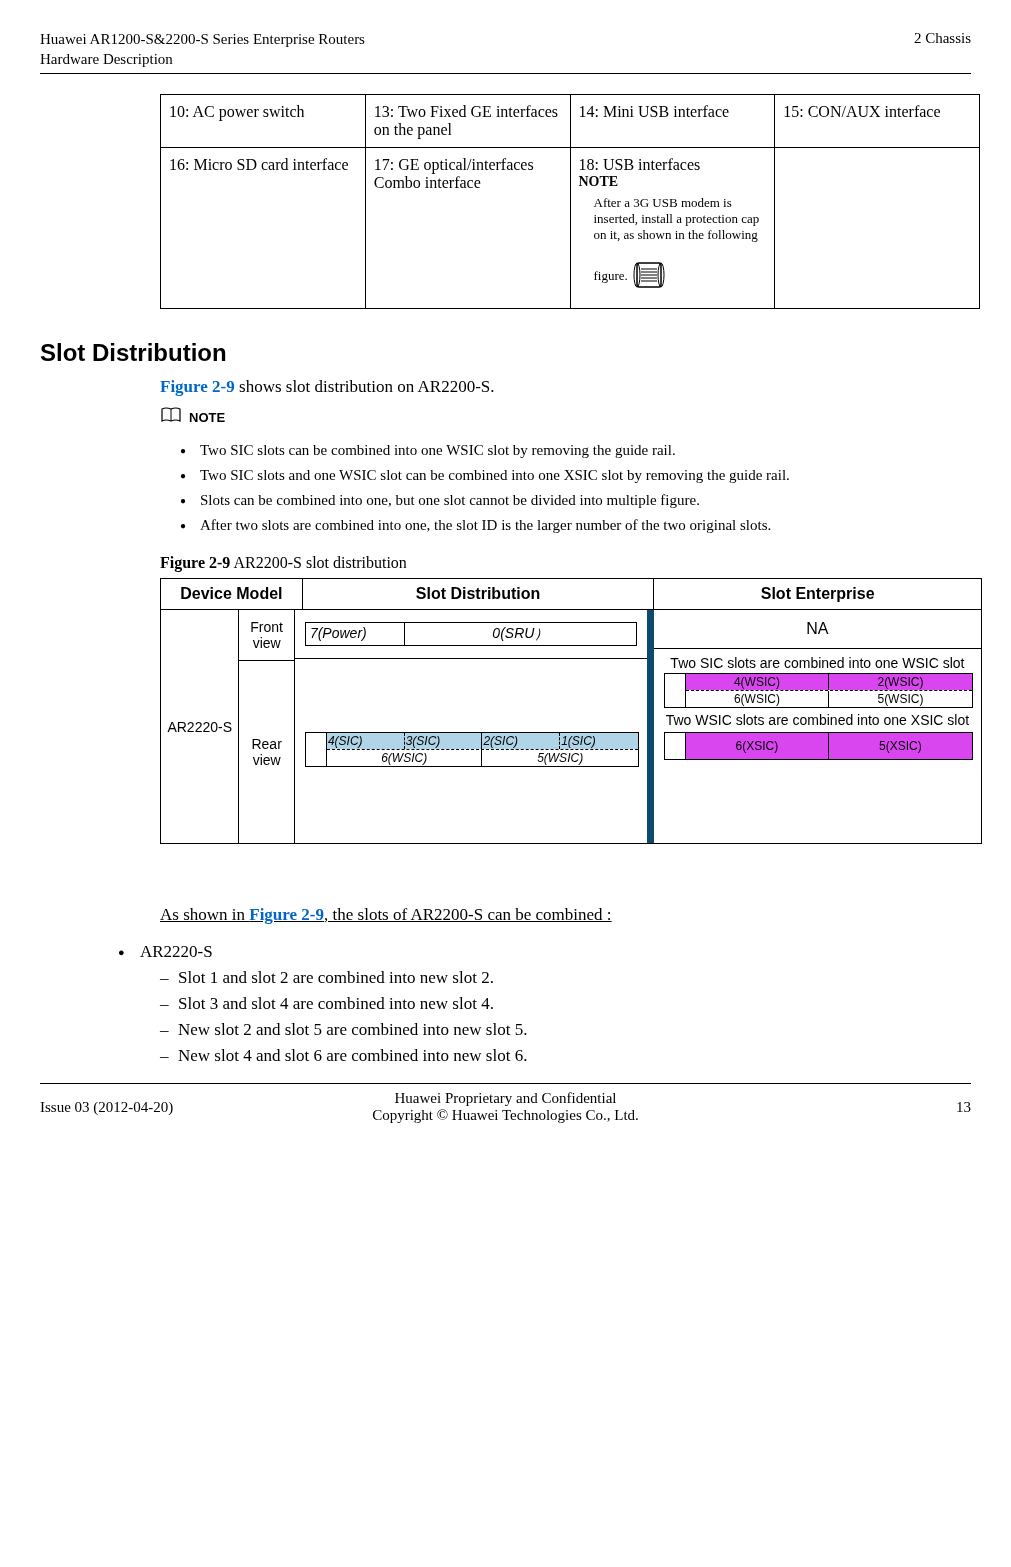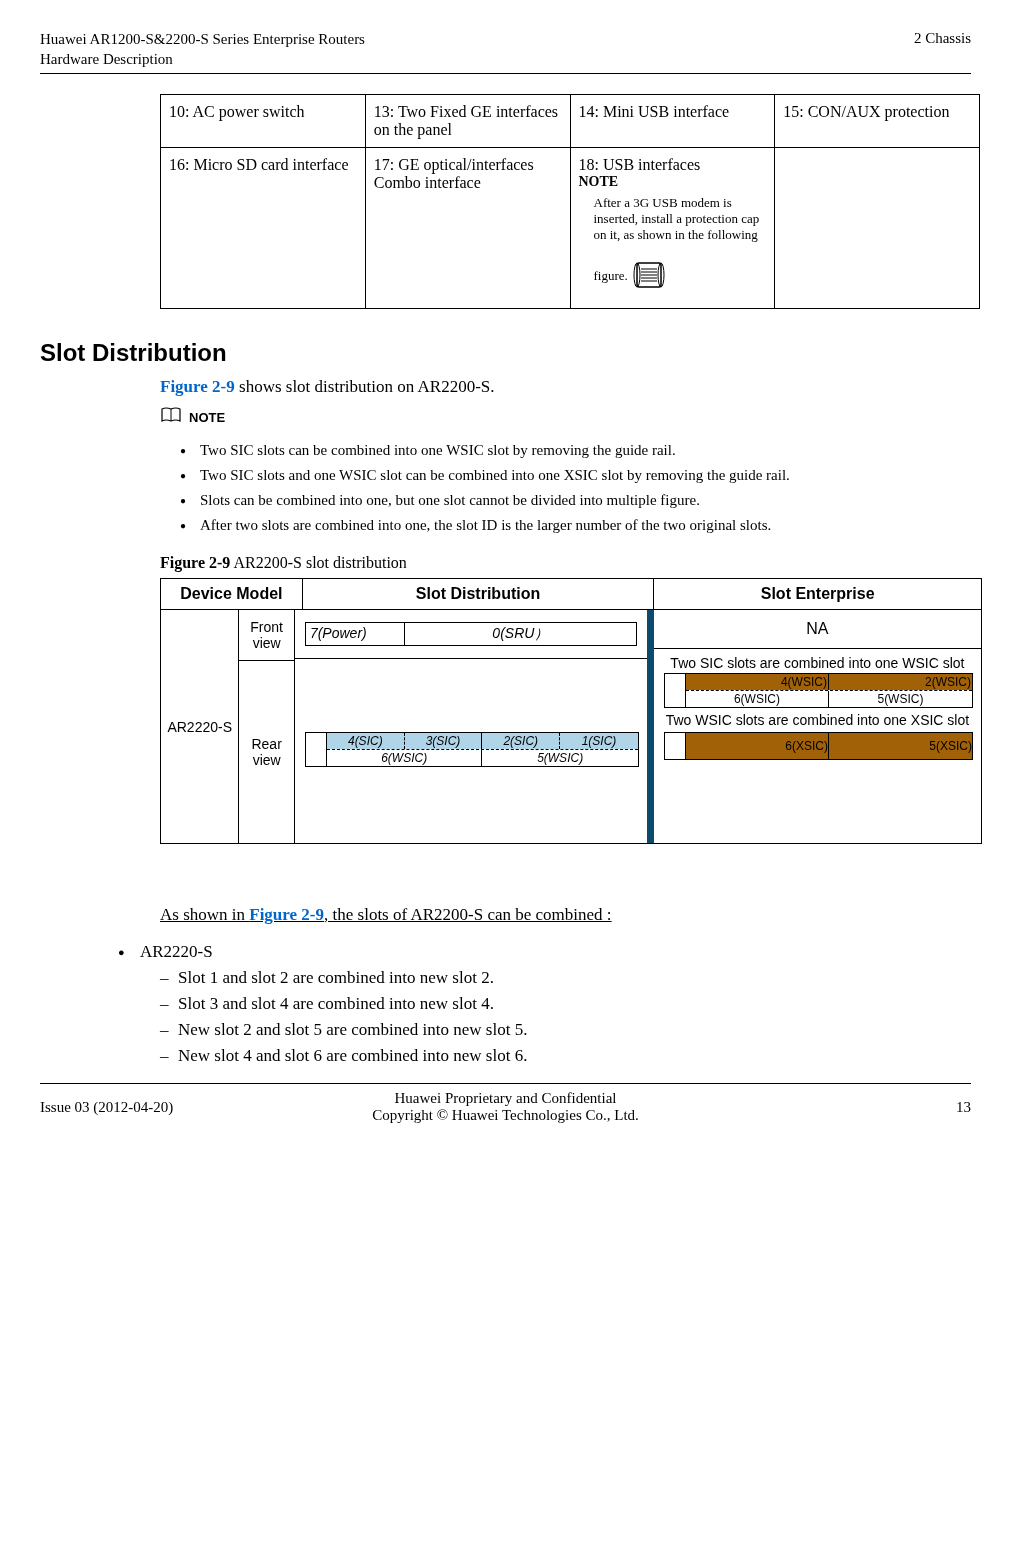--- a/index.html
+++ b/index.html
@@ -137,28 +137,28 @@
     .dist-rear { height: 170px; padding: 5px 10px; display: flex; align-items: center; }
     .comb-col { width: 330px; }
     .comb-front { height: 38px; border-bottom: 1px solid #000; display: flex; align-items: center; justify-content: center; font-size: 16px; }
     .comb-rear { height: 170px; padding: 4px 10px; text-align: center; font-size: 14px; }
     .slot-box { border: 1px solid #000; width: 100%; display: flex; }
     .slot-sub { border-right: 1px solid #000; padding: 2px 4px; box-sizing: border-box; }
     .slot-row { display: flex; width: 100%; }
     .power-box { width: 30%; }
     .sru-box { width: 70%; text-align: center; border-right: none; }
     .small-side { width: 20px; border-right: 1px solid #000; }
-    .sic-box { width: 25%; background: #b0d4e8; text-align: center; font-size: 12px; padding: 1px; box-sizing: border-box; }
+    .sic-box { width: 25%; background: #b0d4e8; font-size: 12px; padding: 1px; box-sizing: border-box; }
     .sic-border { border-right: 1px dashed #000; }
     .sic-border-solid { border-right: 1px solid #000; }
     .wsic-box { width: 50%; text-align: center; font-size: 12px; padding: 1px; box-sizing: border-box; }
     .wsic-border { border-right: 1px solid #000; }
     .comb-box { border: 1px solid #000; width: 100%; display: flex; margin-bottom: 4px; }
     .comb-title { margin: 2px 0 2px 0; font-size: 14px; }
-    .wsic-colored { background: #a16207; text-align: right; }
+    .wsic-colored { background: #d946ef; }
     .dashed-row { border-bottom: 1px dashed #000; }
     .combined-section {
       margin-left: 120px;
       margin-top: 61px;
       font-size: 17px;
       text-decoration: underline;
     }
     ul.main-list {
       list-style: none;
       padding-left: 0;
@@ -212,21 +212,21 @@
   </div>
   <div>2 Chassis</div>
 </div>
 
 <table class="interface-table">
   <tbody>
       <tr>
     <td>10: AC power switch</td>
     <td>13: Two Fixed GE interfaces on the panel</td>
     <td>14: Mini USB interface</td>
-    <td>15: CON/AUX protection</td>
+    <td>15: CON/AUX interface</td>
   </tr>
   <tr>
     <td>16: Micro SD card interface</td>
     <td>17: GE optical/interfaces Combo interface</td>
     <td>
       <div>18: USB interfaces</div>
       <div class="note-label">NOTE</div>
       <div class="note-text">
         <span>After a 3G USB modem is inserted, install a protection cap on it, as shown in the following</span><br><br>
         <span>figure.</span>

